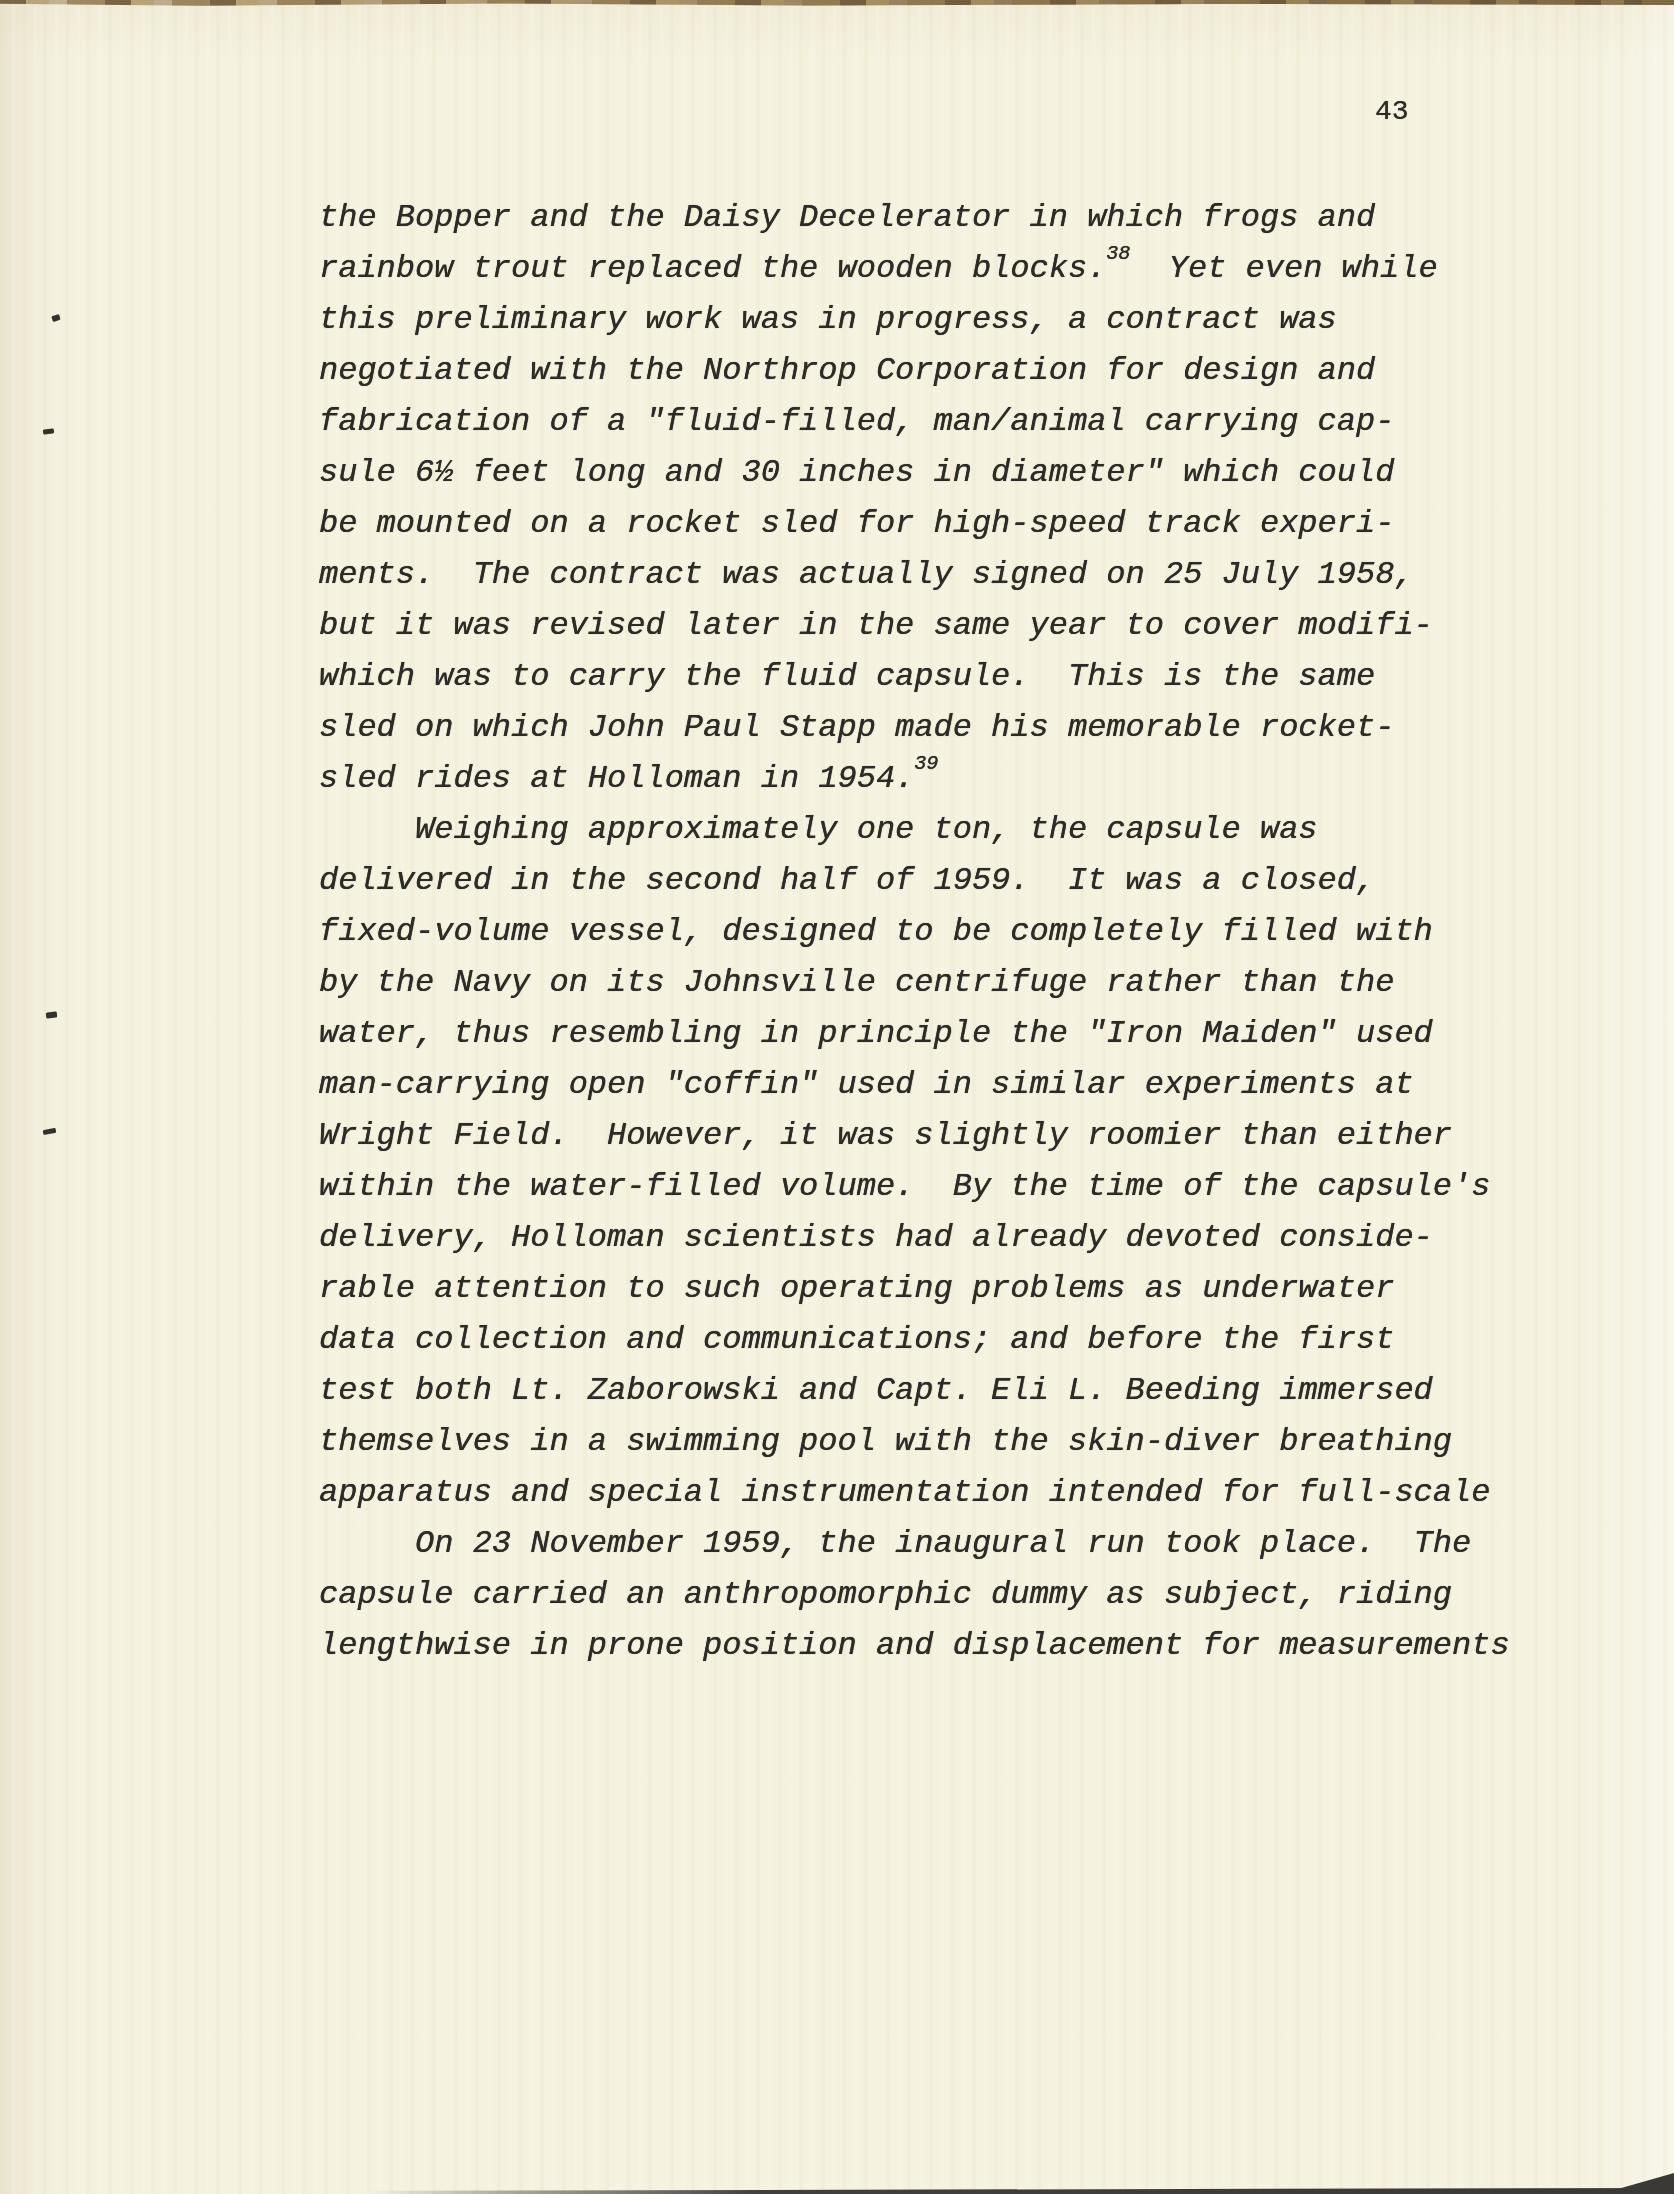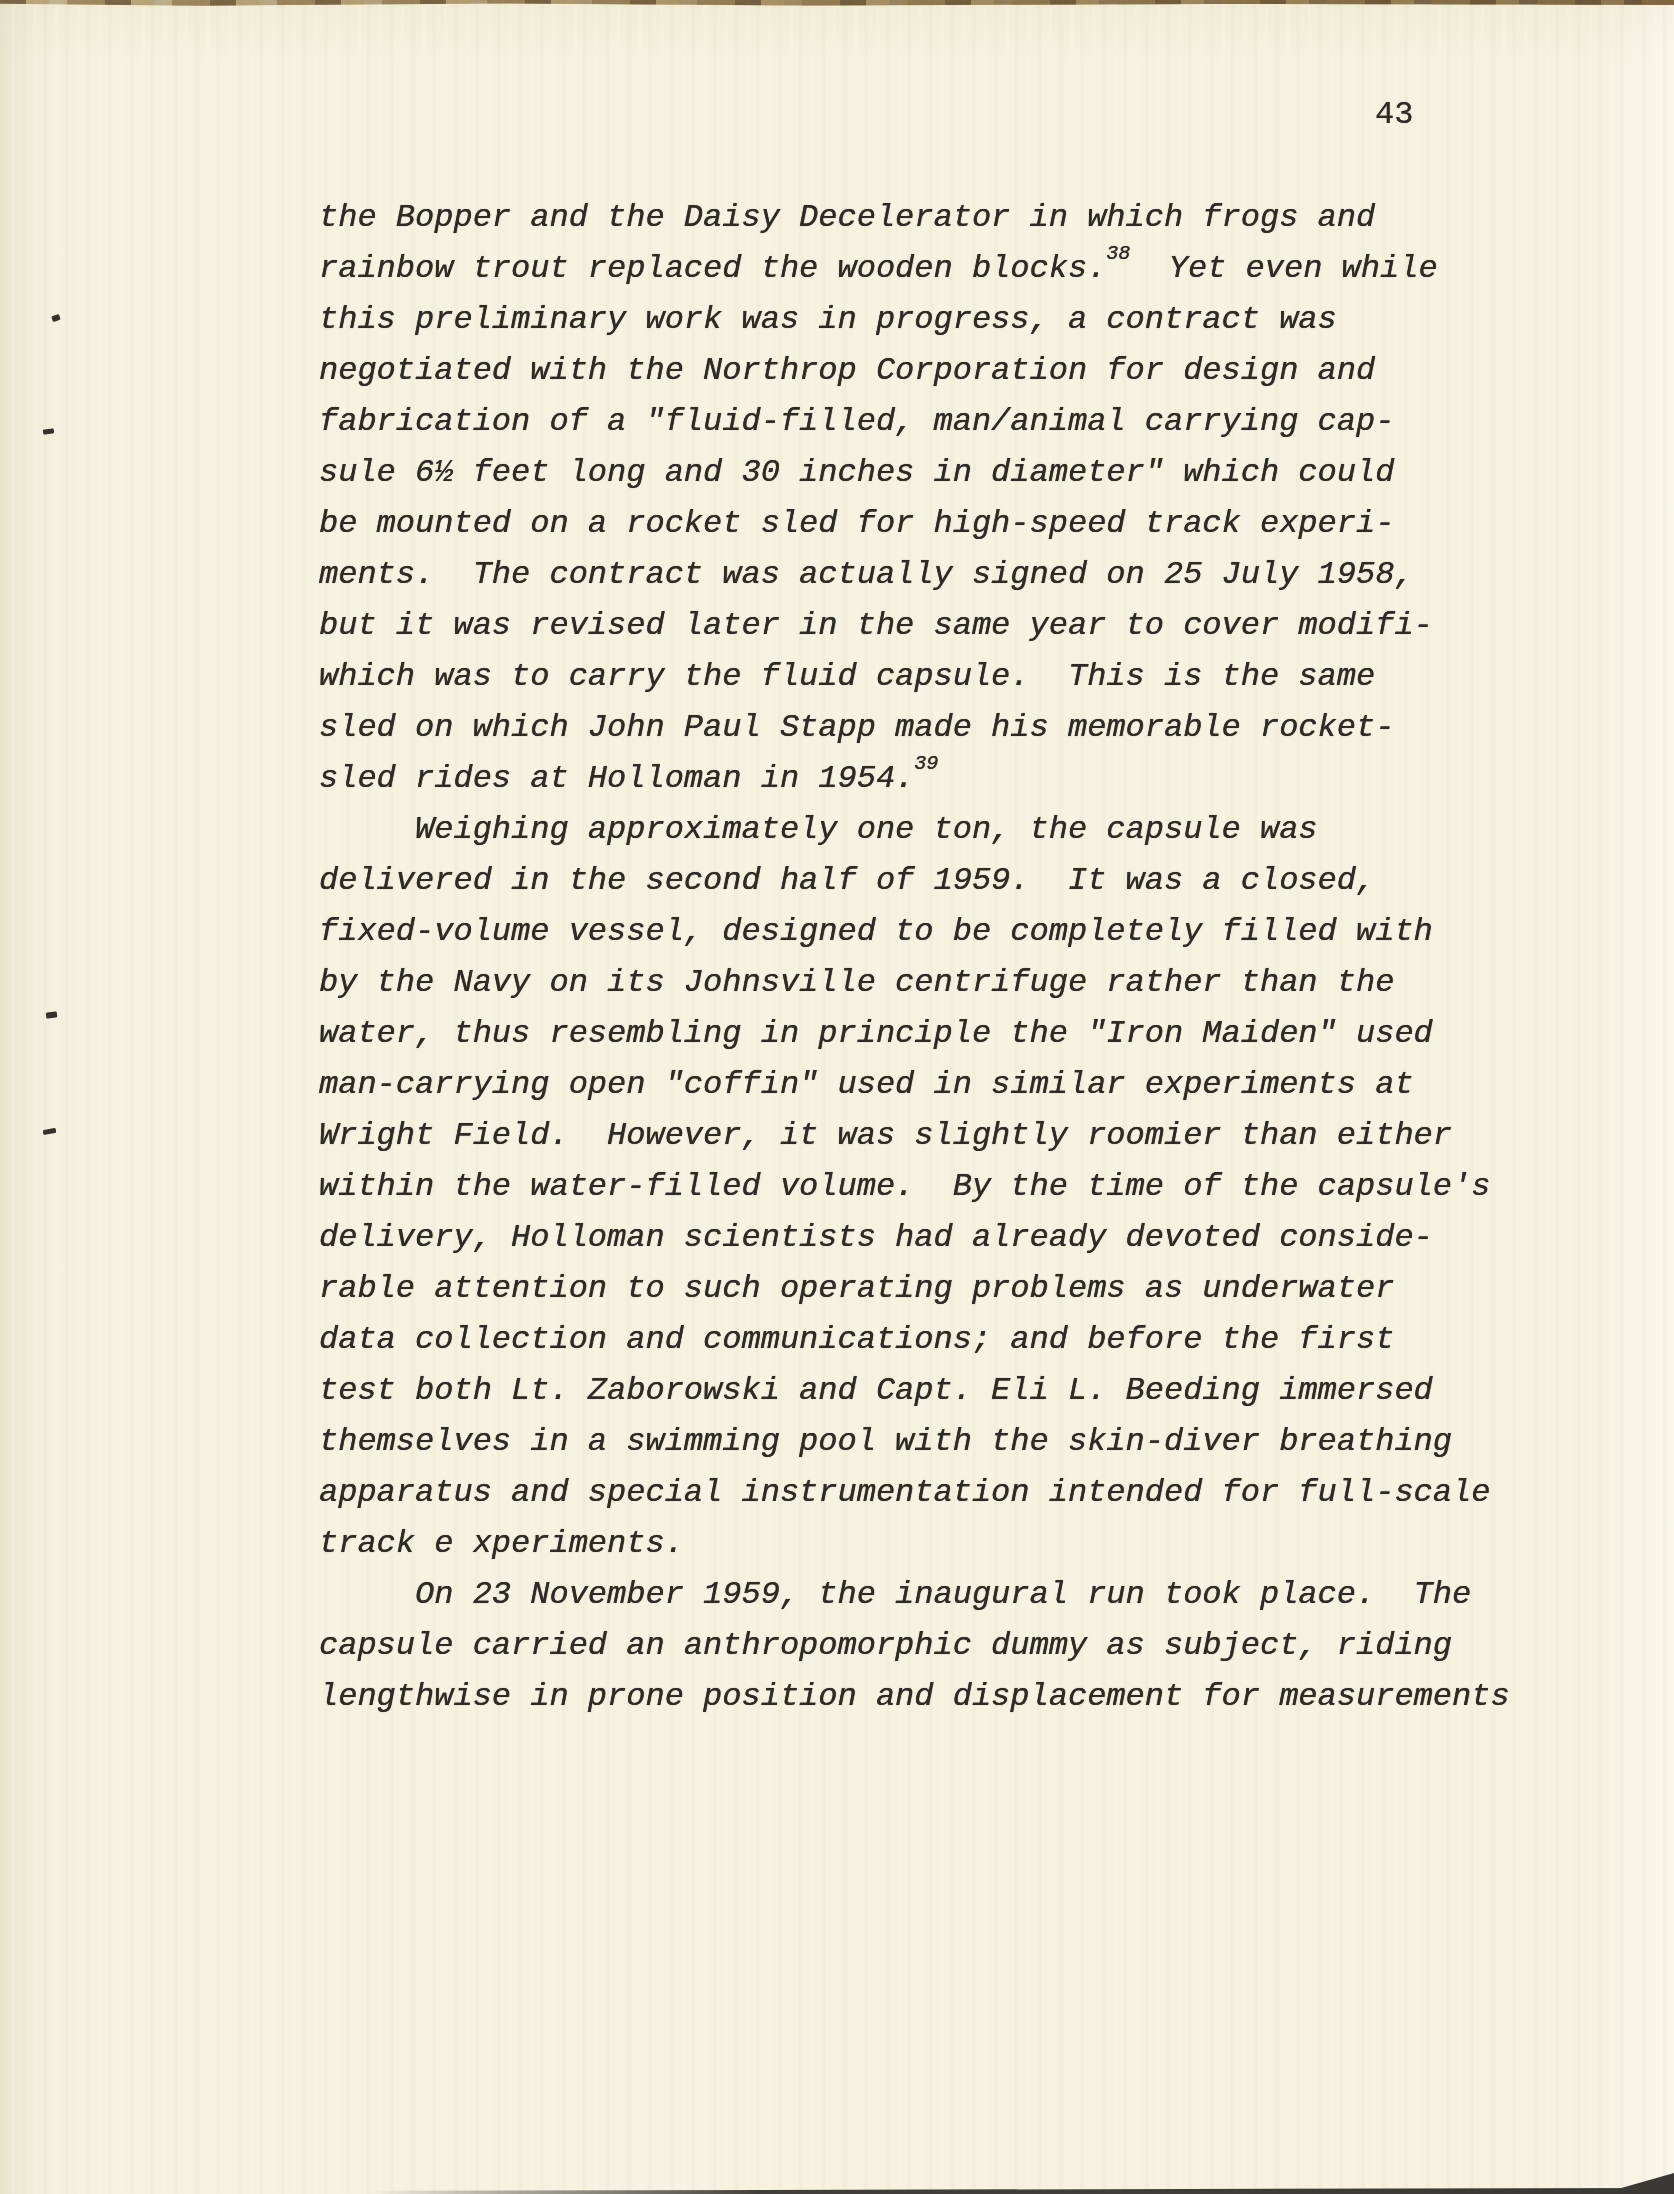--- a/index.html
+++ b/index.html
@@ -64,21 +64,21 @@
     position: absolute;
     bottom: 0; right: 0;
     width: 63px; height: 21px;
     background: #3a3935;
     clip-path: polygon(100% 0, 100% 100%, 0 100%, 8% 78%);
   }
   .page-number {
     position: absolute;
     left: 1375px;
     top: 96px;
-    font-size: 32px;
+    font-size: 28px;
     color: #2d2b26;
     text-shadow: 0 0 0.7px rgba(45,43,38,0.85);
   }
   .text-block {
     position: absolute;
     left: 319px;
     top: 192px;
     width: 1199px;
     color: #2d2b26;
     font-style: italic;
@@ -141,21 +141,20 @@
       <div class="line"><span>water, thus resembling in principle the "Iron Maiden" used</span></div>
       <div class="line"><span>man-carrying open "coffin" used in similar experiments at</span></div>
       <div class="line"><span>Wright Field.  However, it was slightly roomier than either</span></div>
       <div class="line"><span>within the water-filled volume.  By the time of the capsule's</span></div>
       <div class="line"><span>delivery, Holloman scientists had already devoted conside-</span></div>
       <div class="line"><span>rable attention to such operating problems as underwater</span></div>
       <div class="line"><span>data collection and communications; and before the first</span></div>
       <div class="line"><span>test both Lt. Zaborowski and Capt. Eli L. Beeding immersed</span></div>
       <div class="line"><span>themselves in a swimming pool with the skin-diver breathing</span></div>
       <div class="line"><span>apparatus and special instrumentation intended for full-scale</span></div>
-      <div class="line"><span>track e xperiments.</span></div>
       <div class="line"><span>     On 23 November 1959, the inaugural run took place.  The</span></div>
       <div class="line"><span>capsule carried an anthropomorphic dummy as subject, riding</span></div>
       <div class="line"><span>lengthwise in prone position and displacement for measurements</span></div>
     </div>
 
   <div class="edge-bottom"></div>
   <div class="edge-bottom-wedge"></div>
 </div>
 
 

